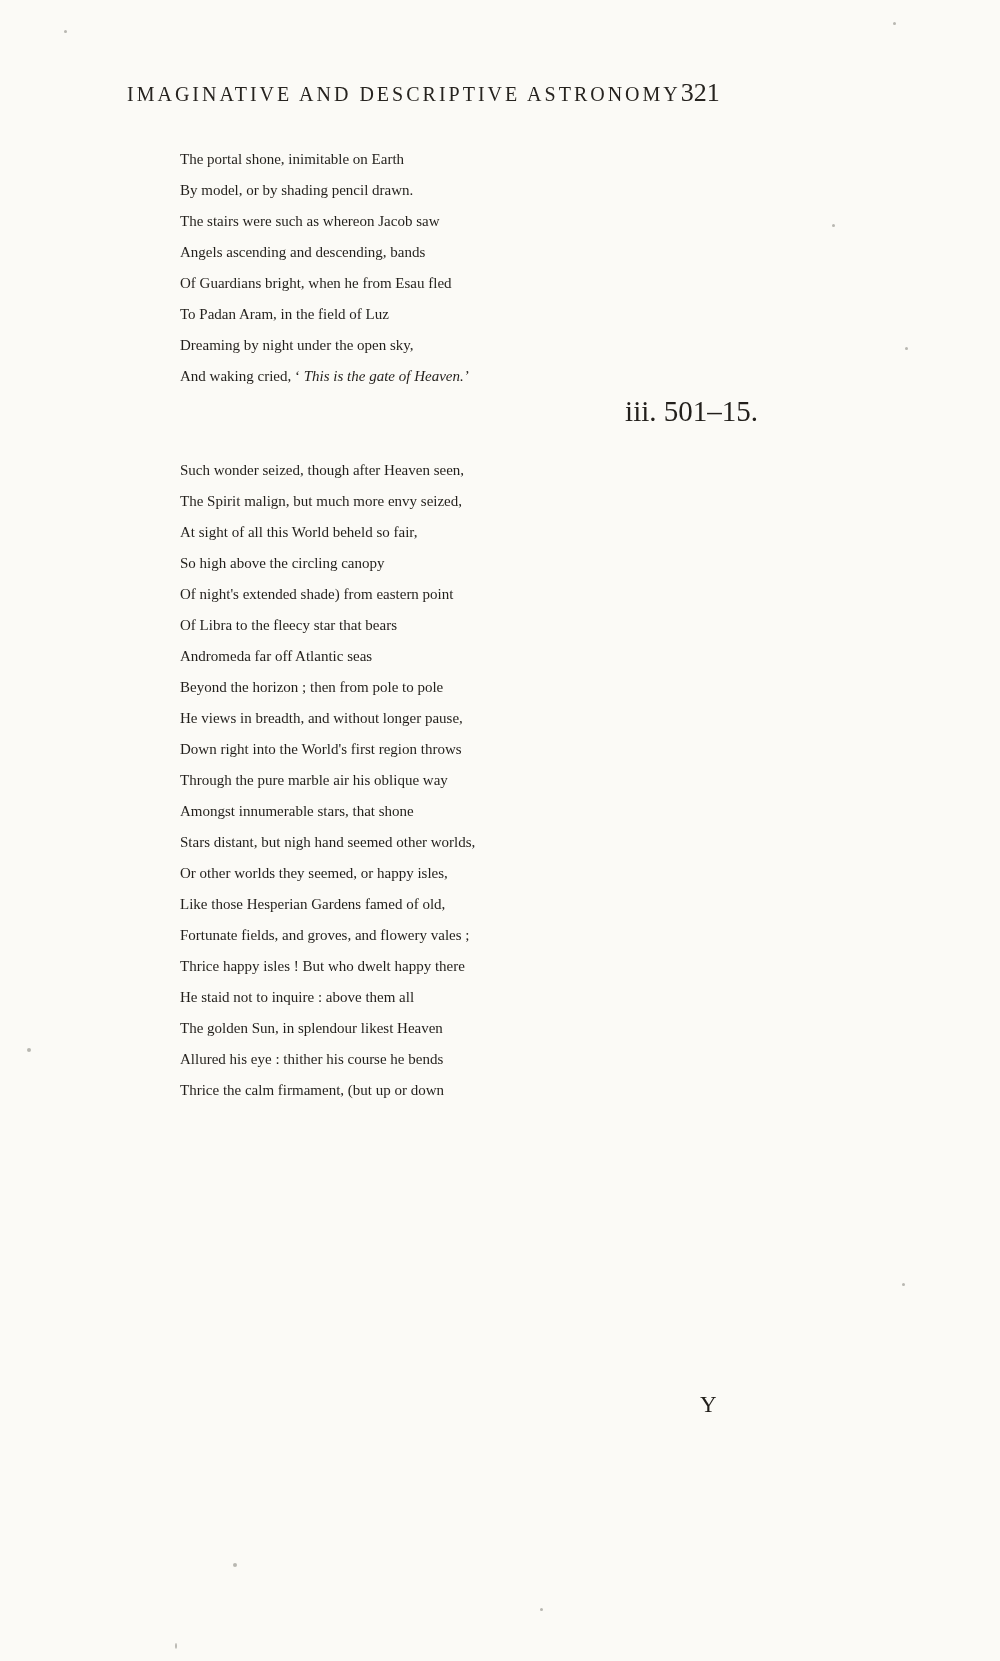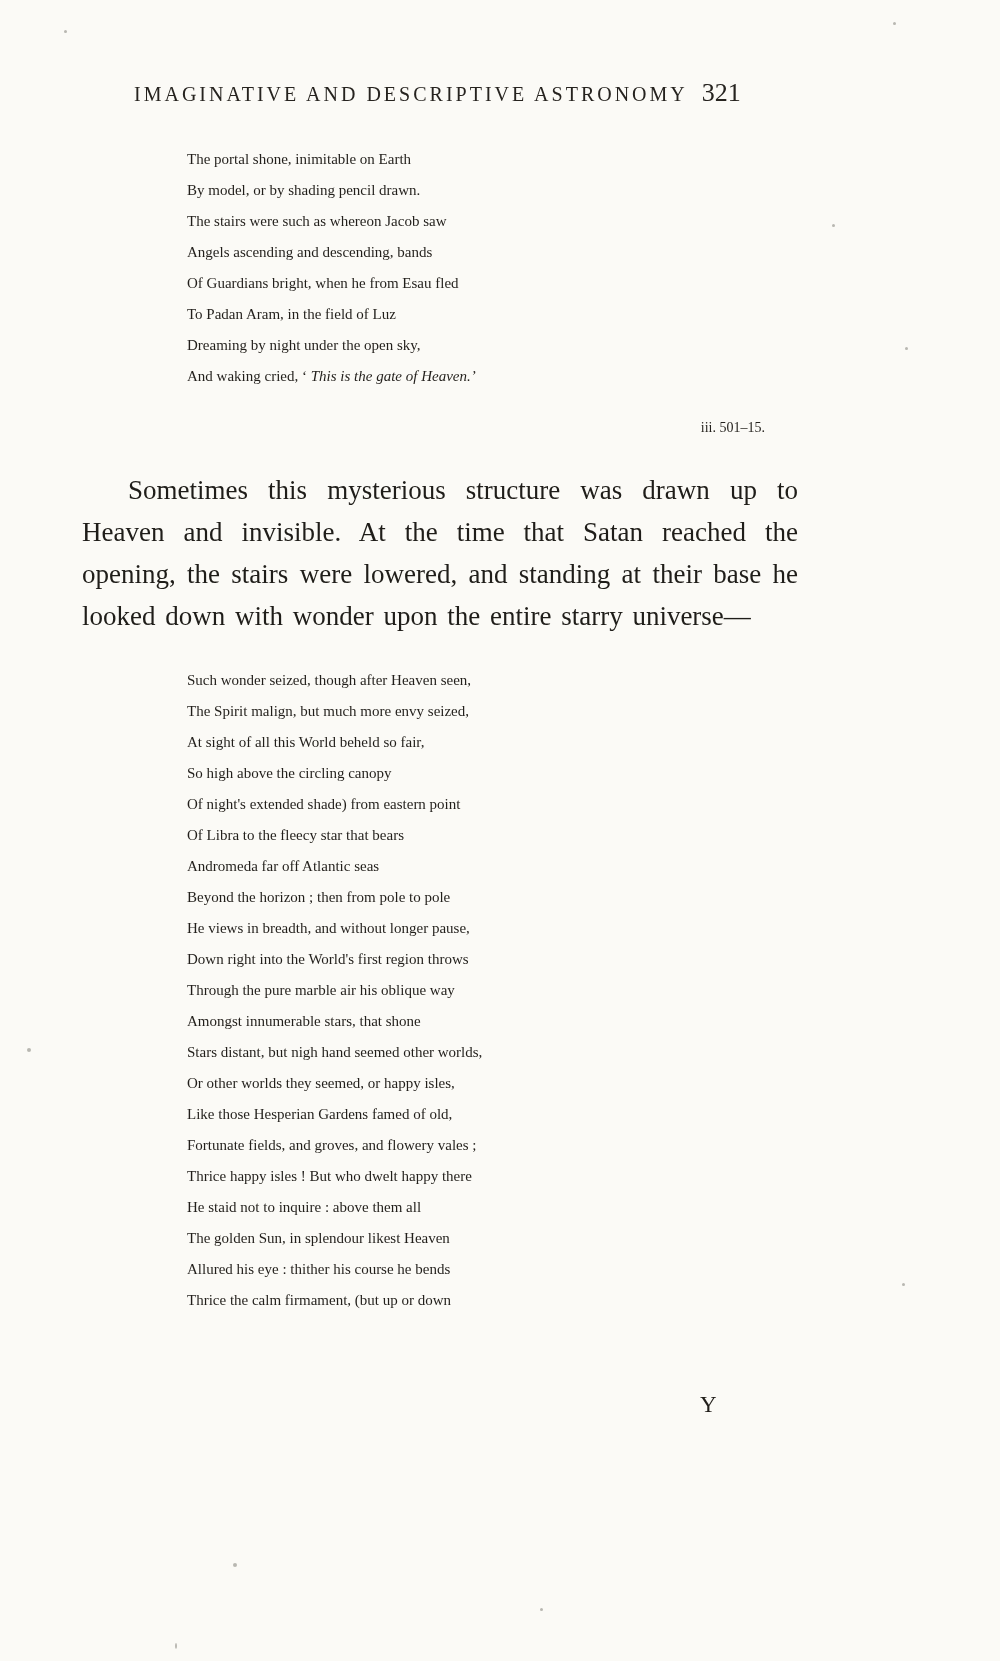--- a/index.html
+++ b/index.html
@@ -12,38 +12,37 @@
     width: 1000px;
     height: 1661px;
     margin: 0 auto;
     background: #fbfaf6;
     color: #211f1c;
     font-family: "Liberation Serif", "DejaVu Serif", serif;
     overflow: hidden;
   }
   .content {
     position: absolute;
-    left: 82px;
+    left: 75px;
     top: 78px;
     width: 716px;
   }
   .header {
     display: flex;
     align-items: baseline;
     margin-left: 52px;
     white-space: nowrap;
   }
   .header-title {
     font-size: 20px;
     letter-spacing: 3px;
     color: #26231f;
   }
   .page-number {
     font-size: 26px;
-    margin-left: 14px;
     color: #26231f;
   }
   .verse {
     margin-left: 105px;
   }
   .verse1 {
     margin-top: 36px;
   }
   .verse2 {
     margin-top: 28px;
@@ -53,23 +52,23 @@
     line-height: 31px;
     white-space: nowrap;
     color: #221f1b;
   }
   .italic {
     font-style: italic;
   }
   .citation {
     width: 578px; 
     text-align: right;
-    font-size: 14px;
+    font-size: 29px;
     line-height: 31px;
-    margin-top: 20px;
+    margin-top: 4px;
     color: #221f1b;
   }
   .prose {
     margin: 26px 0 0 0;
     width: 716px;
     font-size: 27px;
     line-height: 42px;
     text-align: justify;
     text-indent: 46px;
     word-spacing: 3px;
@@ -107,21 +106,20 @@
           <div class="verse-line">The stairs were such as whereon Jacob saw</div>
           <div class="verse-line">Angels ascending and descending, bands</div>
           <div class="verse-line">Of Guardians bright, when he from Esau fled</div>
           <div class="verse-line">To Padan Aram, in the field of Luz</div>
           <div class="verse-line">Dreaming by night under the open sky,</div>
         </div>
       <div class="verse-line"><span>And waking cried, ‘ </span><span class="italic">This is the gate of Heaven.’</span></div>
       <div class="citation">iii. 501–15.</div>
     </div>
 
-    <p class="prose">Sometimes this mysterious structure was drawn up to Heaven and invisible.  At the time that Satan reached the opening, the stairs were lowered, and standing at their base he looked down with wonder upon the entire starry universe—</p>
 
     <div class="verse verse2">
       <div>
           <div class="verse-line">Such wonder seized, though after Heaven seen,</div>
           <div class="verse-line">The Spirit malign, but much more envy seized,</div>
           <div class="verse-line">At sight of all this World beheld so fair,</div>
           <div class="verse-line">So high above the circling canopy</div>
           <div class="verse-line">Of night's extended shade) from eastern point</div>
           <div class="verse-line">Of Libra to the fleecy star that bears</div>
           <div class="verse-line">Andromeda far off Atlantic seas</div>

